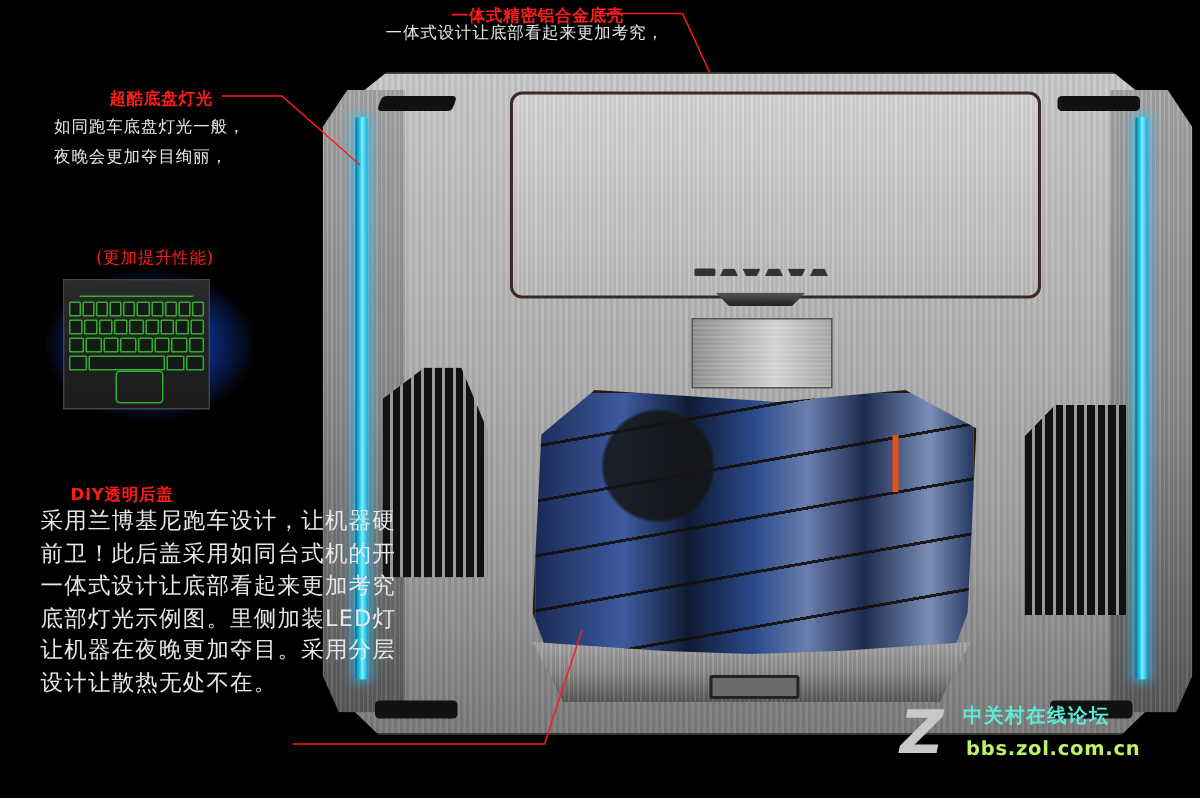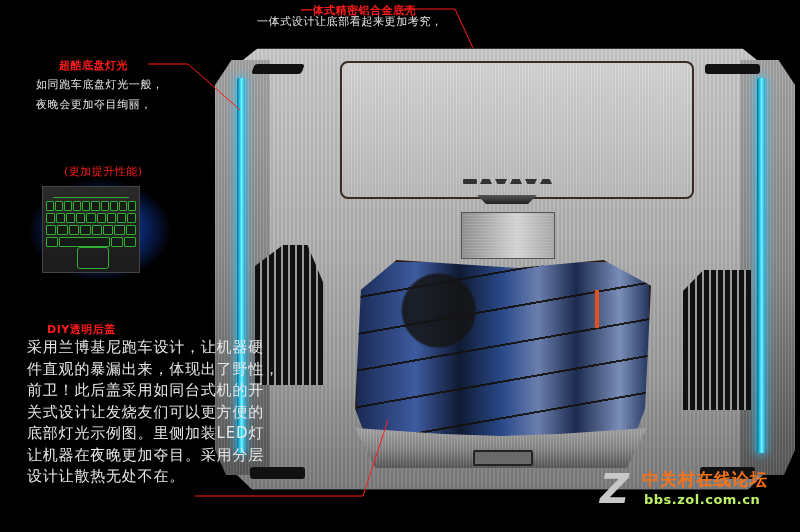--- a/index.html
+++ b/index.html
@@ -11,21 +11,21 @@
   .metal{background:
      repeating-linear-gradient(90deg, rgba(255,255,255,0.08) 0 1px, rgba(0,0,0,0.06) 1px 3px, rgba(255,255,255,0.04) 3px 4px),
      linear-gradient(180deg,#c9c9c9 0%,#b3b3b3 40%,#9a9a9a 75%,#7a7a7a 100%);}
   .metal-dark{background:
      repeating-linear-gradient(90deg, rgba(255,255,255,0.07) 0 1px, rgba(0,0,0,0.08) 1px 3px),
      linear-gradient(180deg,#a8a8a8 0%,#8d8d8d 50%,#5a5a5a 100%);}
   .glow{background:linear-gradient(90deg,#0b6c90,#36e0ff 45%,#7df2ff 55%,#1aa8d6);box-shadow:0 0 8px 2px rgba(40,200,255,0.7);border-radius:2px;}
   .vent{background:repeating-linear-gradient(90deg,#111 0 5px,#9a9a9a 5px 7px);}
   .key-row{display:flex;gap:1px;margin-bottom:2px;}
   .key{height:8px;border:1px solid #2fae2f;background:#141a14;flex:1;border-radius:1px;}
-  .watermark-cn{color:#f97316;font-weight:bold;font-size:17px;letter-spacing:1px;}
+  .watermark-cn{color:#5eead4;font-weight:bold;font-size:13px;letter-spacing:1px;}
   .watermark-url{color:#bef264;font-weight:bold;font-size:13px;letter-spacing:0.5px;}
 </style>
 </head>
 <body>
 
 <div class="abs" style="left:205px;top:40px;width:590px;height:455px;">
 
   <div class="abs metal" style="left:20px;top:8px;width:548px;height:440px;clip-path:polygon(0 6%,6% 0,48% 0,50% -1%,52% 0,94% 0,100% 6%,100% 94%,95% 100%,5% 100%,0 94%);border:1px solid #333;"></div>
 
   <div class="abs metal-dark" style="left:10px;top:20px;width:55px;height:415px;clip-path:polygon(30% 0,100% 0,100% 100%,20% 100%,0 94%,0 6%);"></div>
@@ -69,21 +69,21 @@
 <div class="abs red-title" style="left:301px;top:3px;">一体式精密铝合金底壳</div>
 <div class="abs desc" style="left:257px;top:12px;">
   <div>一体式设计让底部看起来更加考究，</div>
 </div>
 <svg class="abs" style="left:0;top:0;" width="800" height="532">
   <polyline points="400,9 455,9 473,48" fill="none" stroke="#ff1a1a" stroke-width="1"></polyline>
   <polyline points="148,64 188,64 240,110" fill="none" stroke="#ff1a1a" stroke-width="1"></polyline>
   <polyline points="195,496 363,496 388,420" fill="none" stroke="#ff1a1a" stroke-width="1"></polyline>
 </svg>
 
-<div class="abs red-title" style="left:59px;top:58px;">超酷底盘灯光</div>
+<div class="abs red-title" style="left:73px;top:58px;">超酷底盘灯光</div>
 <div class="abs desc" style="left:36px;top:75px;">
   <div>如同跑车底盘灯光一般，</div>
   <div>夜晚会更加夺目绚丽，</div>
 </div>
 
 <div class="abs red-title" style="left:64px;top:164px;font-weight:normal;">(更加提升性能)</div>
 <div class="abs" style="left:30px;top:180px;width:140px;height:100px;background:radial-gradient(ellipse at center,rgba(30,110,255,0.9) 0%,rgba(20,70,200,0.5) 45%,transparent 72%);"></div>
 <div class="abs" style="left:42px;top:186px;width:96px;height:85px;background:linear-gradient(180deg,#2a2a2a,#1c1a1c);border:1px solid #444;">
   <div style="height:8px;border-bottom:1px solid #2fae2f;margin:2px 10px 3px;"></div>
   <div style="padding:0 3px;">
@@ -126,23 +126,22 @@
         <span class="key"></span>
         <span class="key"></span>
       </div>
   </div>
   <div style="position:absolute;left:34px;top:60px;width:30px;height:20px;border:1px solid #2fae2f;border-radius:3px;"></div>
 </div>
 
 <div class="abs red-title" style="left:47px;top:322px;">DIY透明后盖</div>
 <div class="abs desc-block" style="left:27px;top:337px;">
   <div>采用兰博基尼跑车设计，让机器硬</div>
-  <div>件直观的暴漏出来，体现出了野性，</div>
   <div>前卫！此后盖采用如同台式机的开</div>
-  <div>关式设计让发烧友们可以更方便的</div>
+  <div>一体式设计让底部看起来更加考究</div>
   <div>底部灯光示例图。里侧加装LED灯</div>
   <div>让机器在夜晚更加夺目。采用分层</div>
   <div>设计让散热无处不在。</div>
 </div>
 
 <div class="abs" style="left:596px;top:468px;width:200px;height:50px;">
   <div class="abs" style="left:4px;top:2px;width:34px;height:38px;color:#c8c8c8;font-weight:bold;font-size:40px;line-height:38px;font-style:italic;font-family:'DejaVu Sans',sans-serif;">Z</div>
   <div class="abs watermark-cn" style="left:46px;top:0px;">中关村在线论坛</div>
   <div class="abs watermark-url" style="left:48px;top:24px;">bbs.zol.com.cn</div>
 </div>

